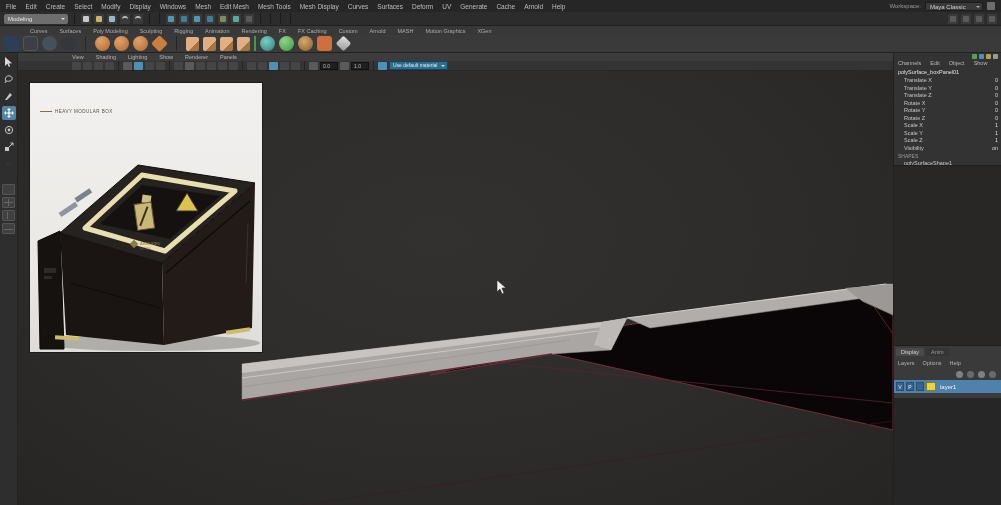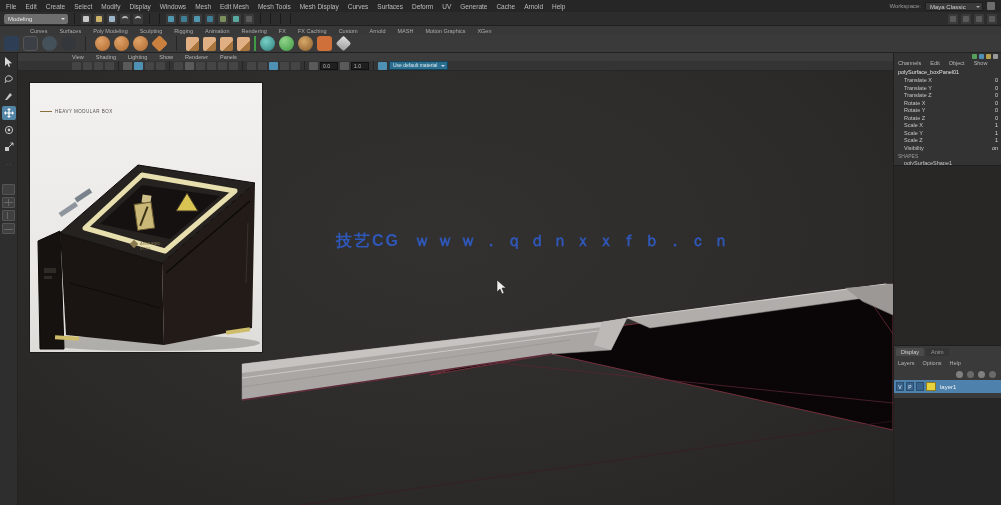--- a/index.html
+++ b/index.html
@@ -397,23 +397,20 @@
 
         <line x1="136" y1="190" x2="220" y2="118" stroke="#0d0b09" stroke-width="1.5"></line>
         <line x1="40" y1="200" x2="130" y2="225" stroke="#0d0b09" stroke-width="1"></line>
 
         <rect x="25" y="253" width="24" height="4" fill="#cdbd6a" transform="rotate(4 37 255)"></rect>
         <rect x="196" y="246" width="24" height="4" fill="#cdbd6a" transform="rotate(-8 208 248)"></rect>
         <line x1="218" y1="140" x2="216" y2="200" stroke="#3a332c" stroke-width="1"></line>
       </svg>
     </div>
 
-    <div id="watermark" style="color: rgb(46, 87, 184);">
-      <span class="brand">技艺CG</span><span class="url">ｗｗｗ．ｑｄｎｘｘｆｂ．ｃｎ</span>
-    </div>
 
     <svg class="abs" style="left:0;top:0;" width="875" height="434" viewBox="18 70 875 434">
 
       <polygon points="430,374 626,324 893,289 893,429 552,353" fill="#0a0607" stroke="#73303c" stroke-width="1"></polygon>
       <line x1="500" y1="362" x2="893" y2="402" stroke="#572430" stroke-width="0.8"></line>
       <line x1="864" y1="291" x2="893" y2="333" stroke="#6b2a36" stroke-width="0.8"></line>
       <line x1="300" y1="504" x2="893" y2="420" stroke="#3c1a22" stroke-width="0.6"></line>
 
       <polygon points="242,363 602,321 627,317 611,349 552,353 242,399" fill="#a9a6a4" stroke="#8e8b89" stroke-width="0.5"></polygon>
       <polygon points="242,363 602,321 627,317 618,324 242,372" fill="#c6c3c1"></polygon>

